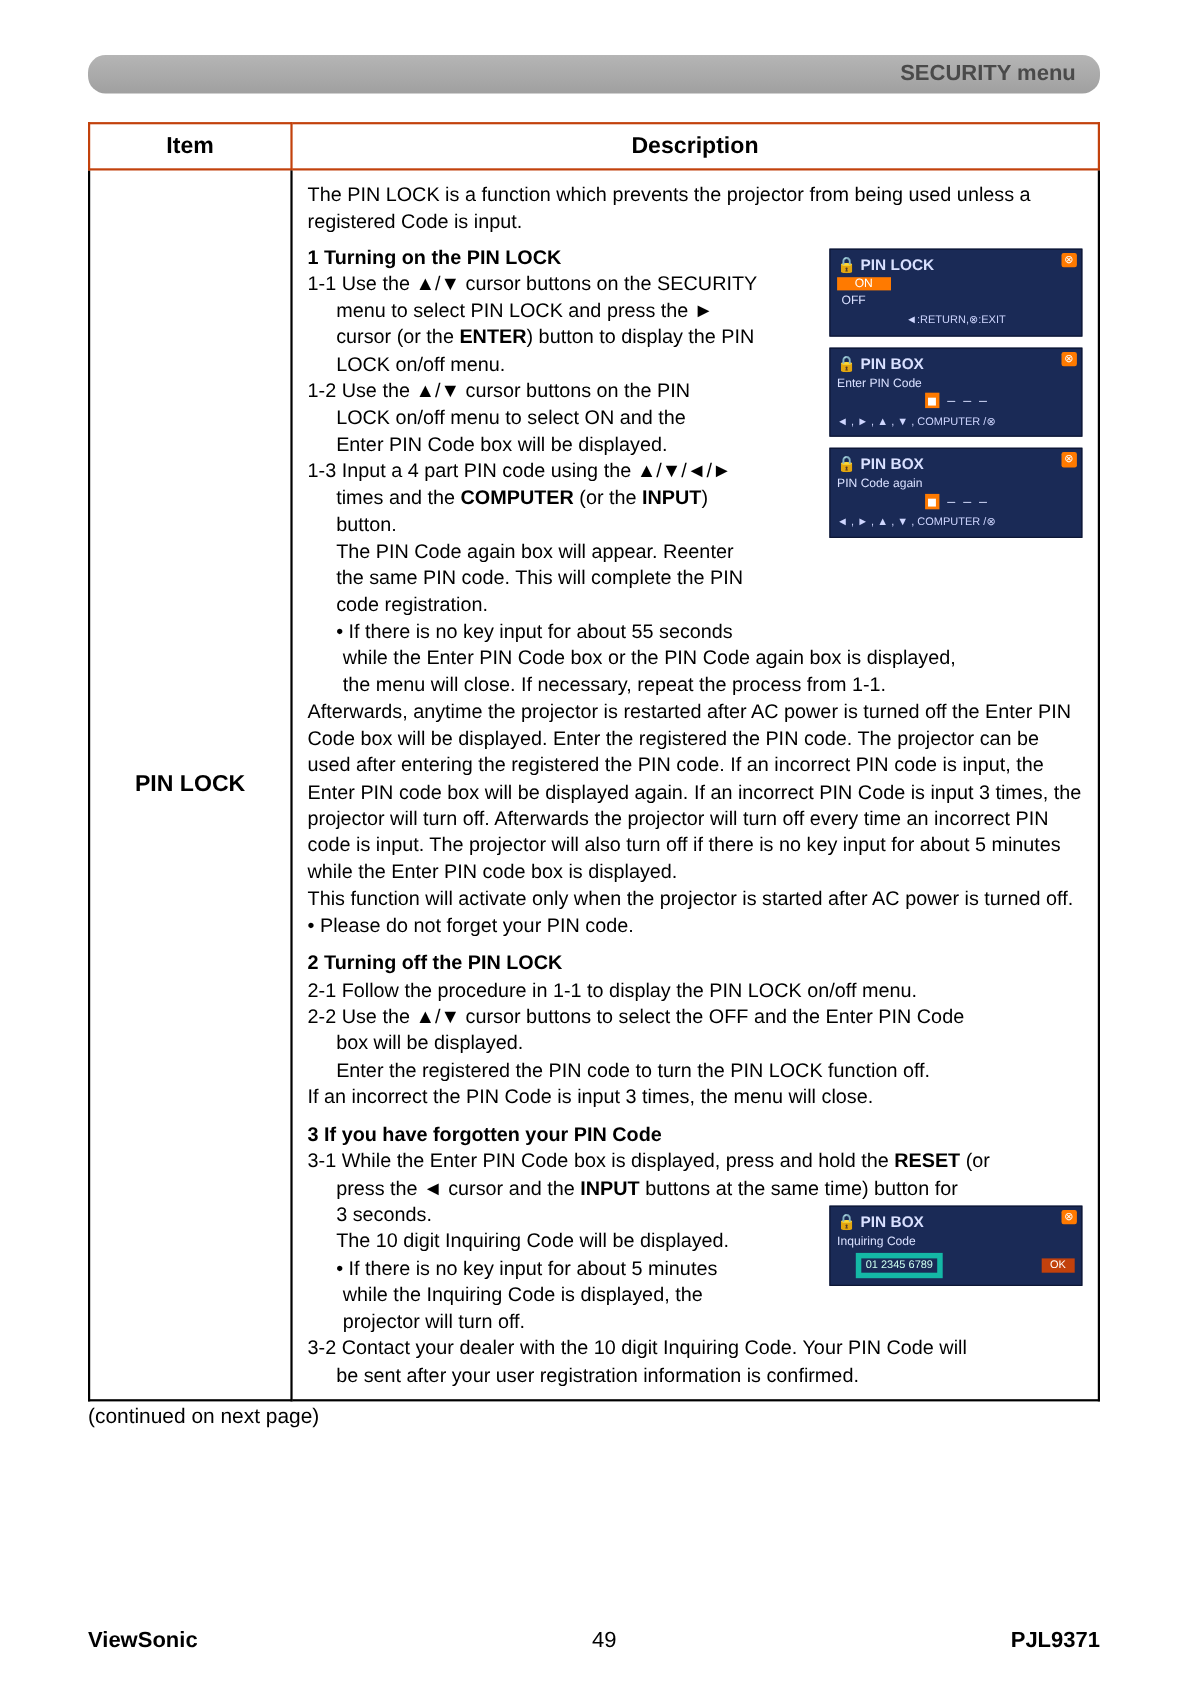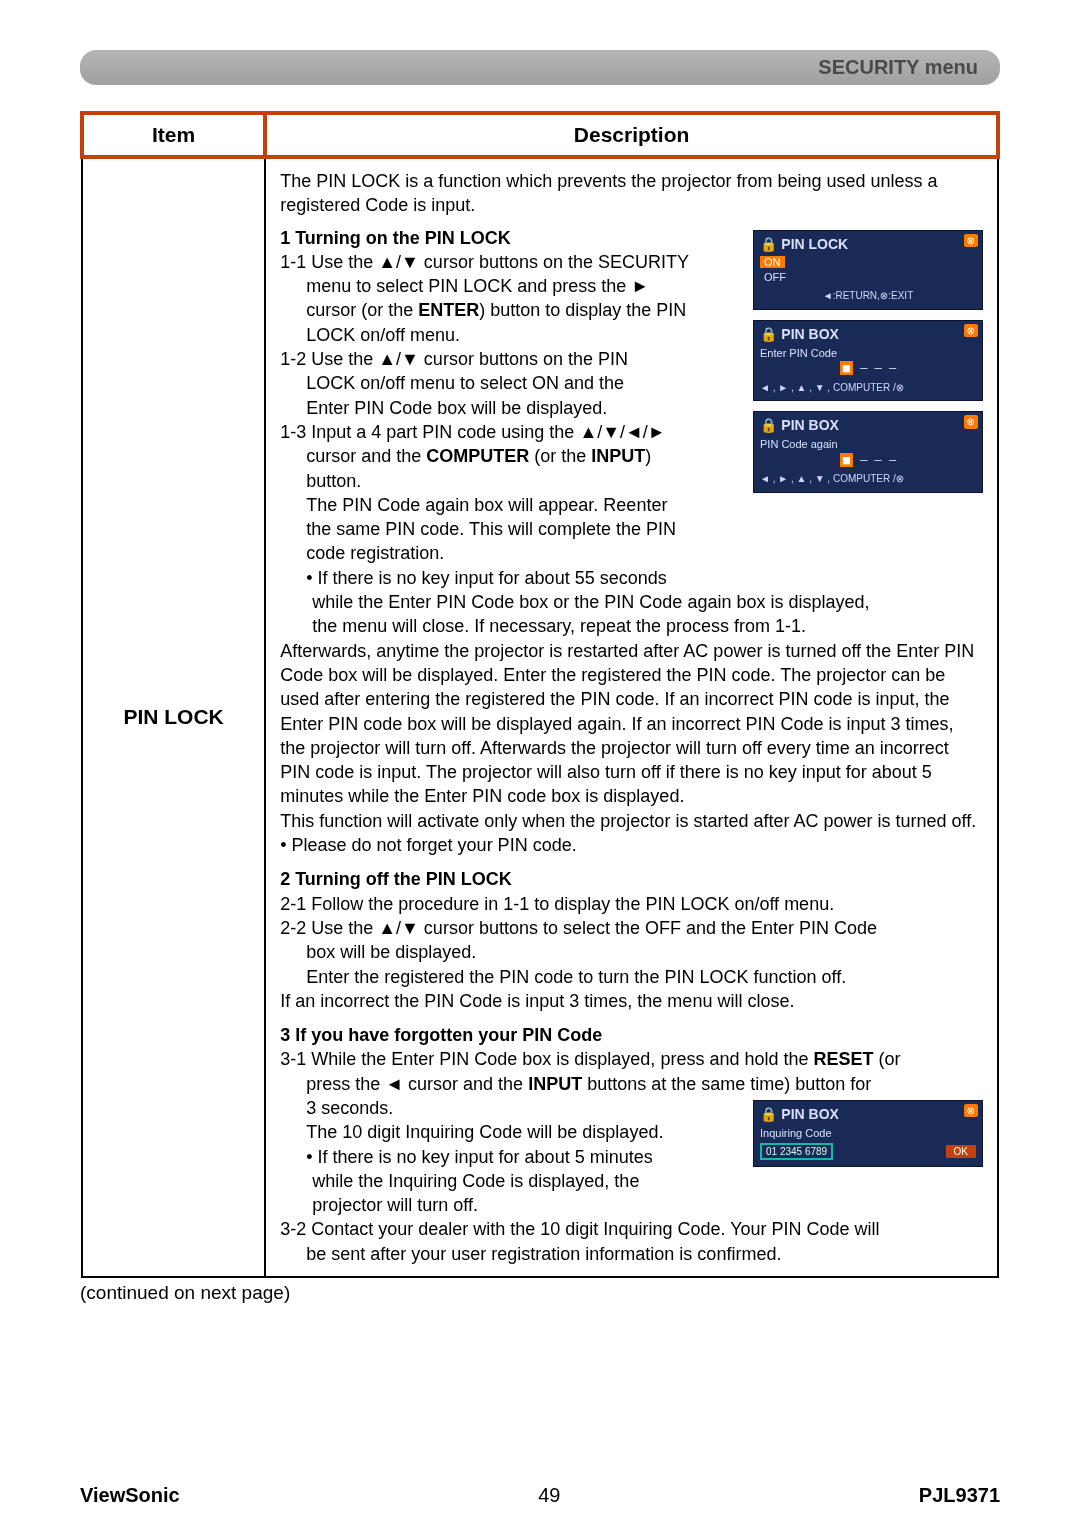--- a/index.html
+++ b/index.html
@@ -24,21 +24,21 @@
     font-size: 20px;
     margin-bottom: 26px;
     text-align: right;
   }
   table.main {
     width: 100%;
     border-collapse: collapse;
     border: 2px solid #000;
   }
   table.main th {
-    border: 4px solid #c2410c;
+    border: 2px solid #c2410c;
     padding: 8px;
     font-weight: bold;
     font-size: 21px;
     text-align: center;
     background: #fff;
   }
   table.main th.col1 { width: 20%; }
   table.main td {
     border: 2px solid #000;
     padding: 10px 14px;
@@ -67,30 +67,30 @@
     position: relative;
     padding: 4px 6px 6px 6px;
     margin-bottom: 10px;
   }
   .inset .title { font-weight: bold; font-size: 14px; margin-bottom: 2px; }
   .inset .x {
     position: absolute; right: 4px; top: 3px;
     background: #ff7a00; color: #fff; font-size: 10px;
     padding: 0 3px; border-radius: 2px;
   }
-  .hl-on  { background: #ff7a00; color: #fff; padding: 0 4px; }
+  .hl-on  { background: #ff7a00; color: #fff; padding: 0 16px; }
   .hl-off { color: #d9e0ff; padding: 0 4px; text-align: right; }
   .row-cmds { color: #cfd6ff; font-size: 10px; margin-top: 4px; }
   .split { display:flex; justify-content: center; }
   .boxes { font-family: monospace; font-size: 12px; }
   .box-first { background:#ff7a00; padding:0 3px; color:#fff; }
   .ok-btn { background:#c2410c; color:#fff; padding:0 8px; font-size:10px; }
   .inq-text { color:#d9e0ff; font-size:11px;}
   .inq-row { display:flex; justify-content: space-between; align-items:center; margin-top:2px;}
-  .inq-box { border:2px solid #14b8a6; padding:0 4px; color:#cfe; font-size:10px;}
+  .inq-box { border:5px solid #14b8a6; padding:0 4px; color:#cfe; font-size:10px;margin-left:17px;}
 
   .cont { margin-top: 4px; font-size: 19px; }
   .footer {
     margin-top: 180px;
     display: flex;
     justify-content: space-between;
     font-weight: bold;
     font-size: 20px;
   }
   .footer .pg { font-weight: normal; }
@@ -155,21 +155,21 @@
         <div class="indent1">menu to select PIN LOCK and press the ►</div>
         <div class="indent1">
           <span>cursor (or the </span><b>ENTER</b><span>) button to display the PIN</span>
         </div>
         <div class="indent1">LOCK on/off menu.</div>
         <div>1-2 Use the ▲/▼ cursor buttons on the PIN</div>
         <div class="indent1">LOCK on/off menu to select ON and the</div>
         <div class="indent1">Enter PIN Code box will be displayed.</div>
         <div>1-3 Input a 4 part PIN code using the ▲/▼/◄/►</div>
         <div class="indent1">
-          <span>cursor and the </span><b>COMPUTER</b><span> (or the </span><b>INPUT</b><span>)</span>
+          <span>times and the </span><b>COMPUTER</b><span> (or the </span><b>INPUT</b><span>)</span>
         </div>
         <div class="indent1">button.</div>
         <div class="indent1">The PIN Code again box will appear. Reenter</div>
         <div class="indent1">the same PIN code. This will complete the PIN</div>
         <div class="indent1">code registration.</div>
 
         <div class="indent1">• If there is no key input for about 55 seconds</div>
         <div class="bullet">while the Enter PIN Code box or the PIN Code again box is displayed,</div>
         <div class="bullet">the menu will close. If necessary, repeat the process from 1-1.</div>
 

